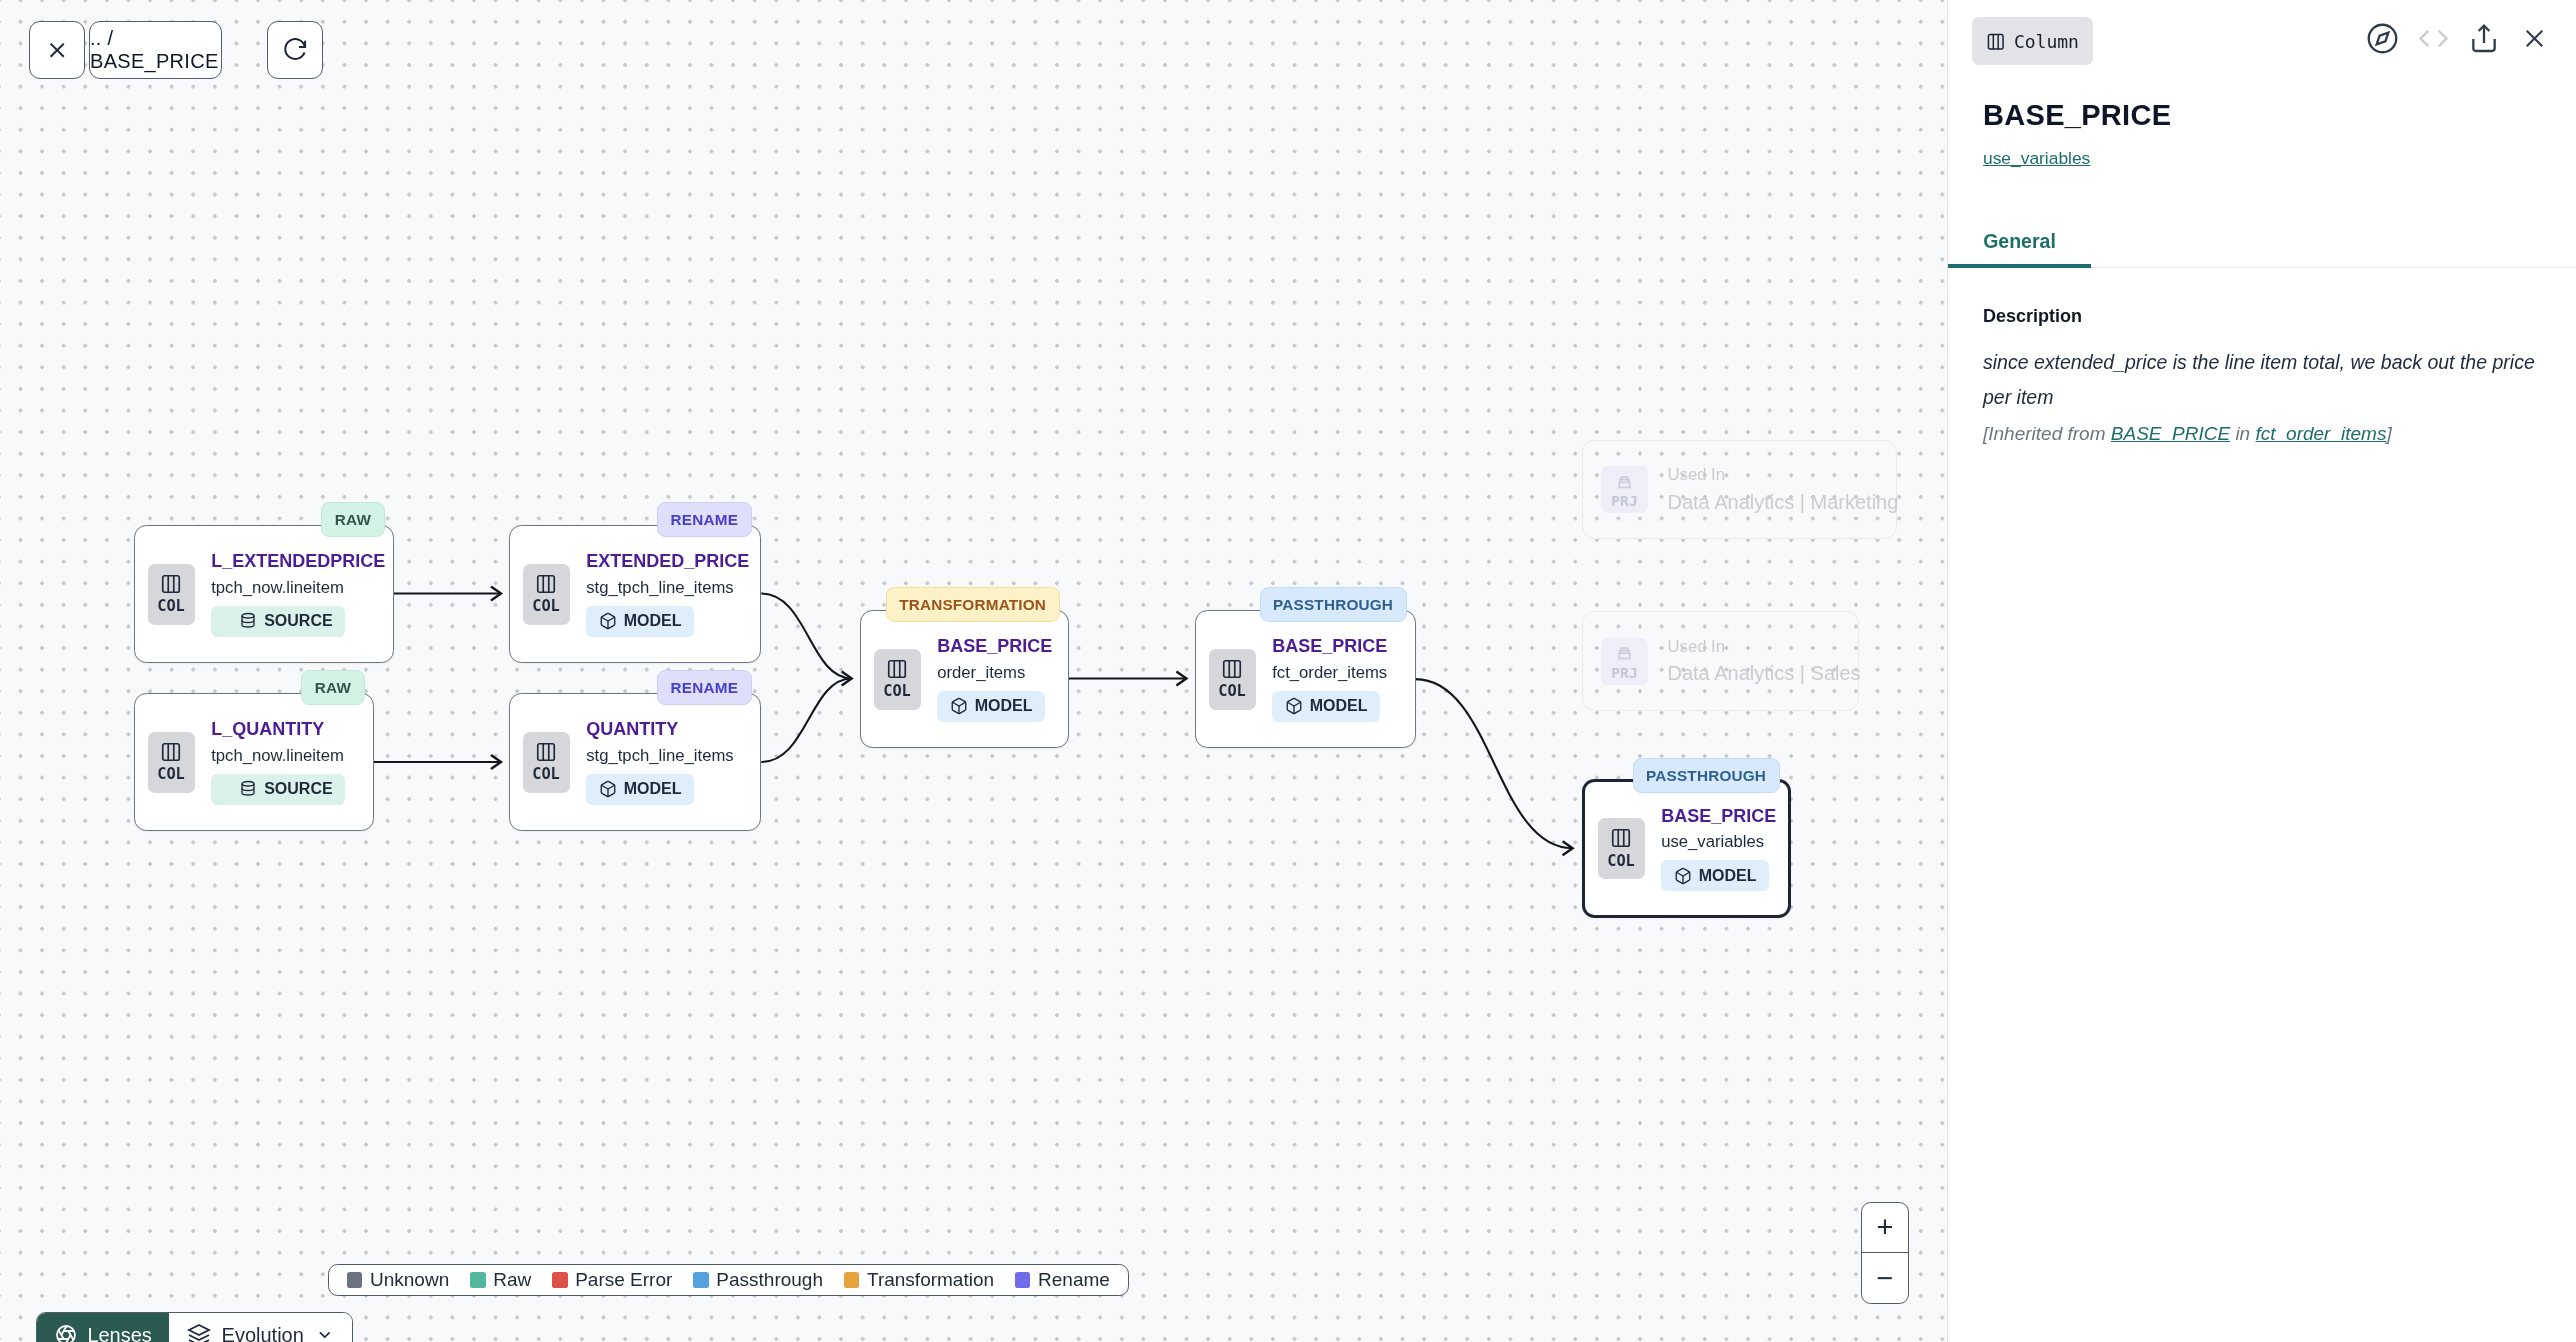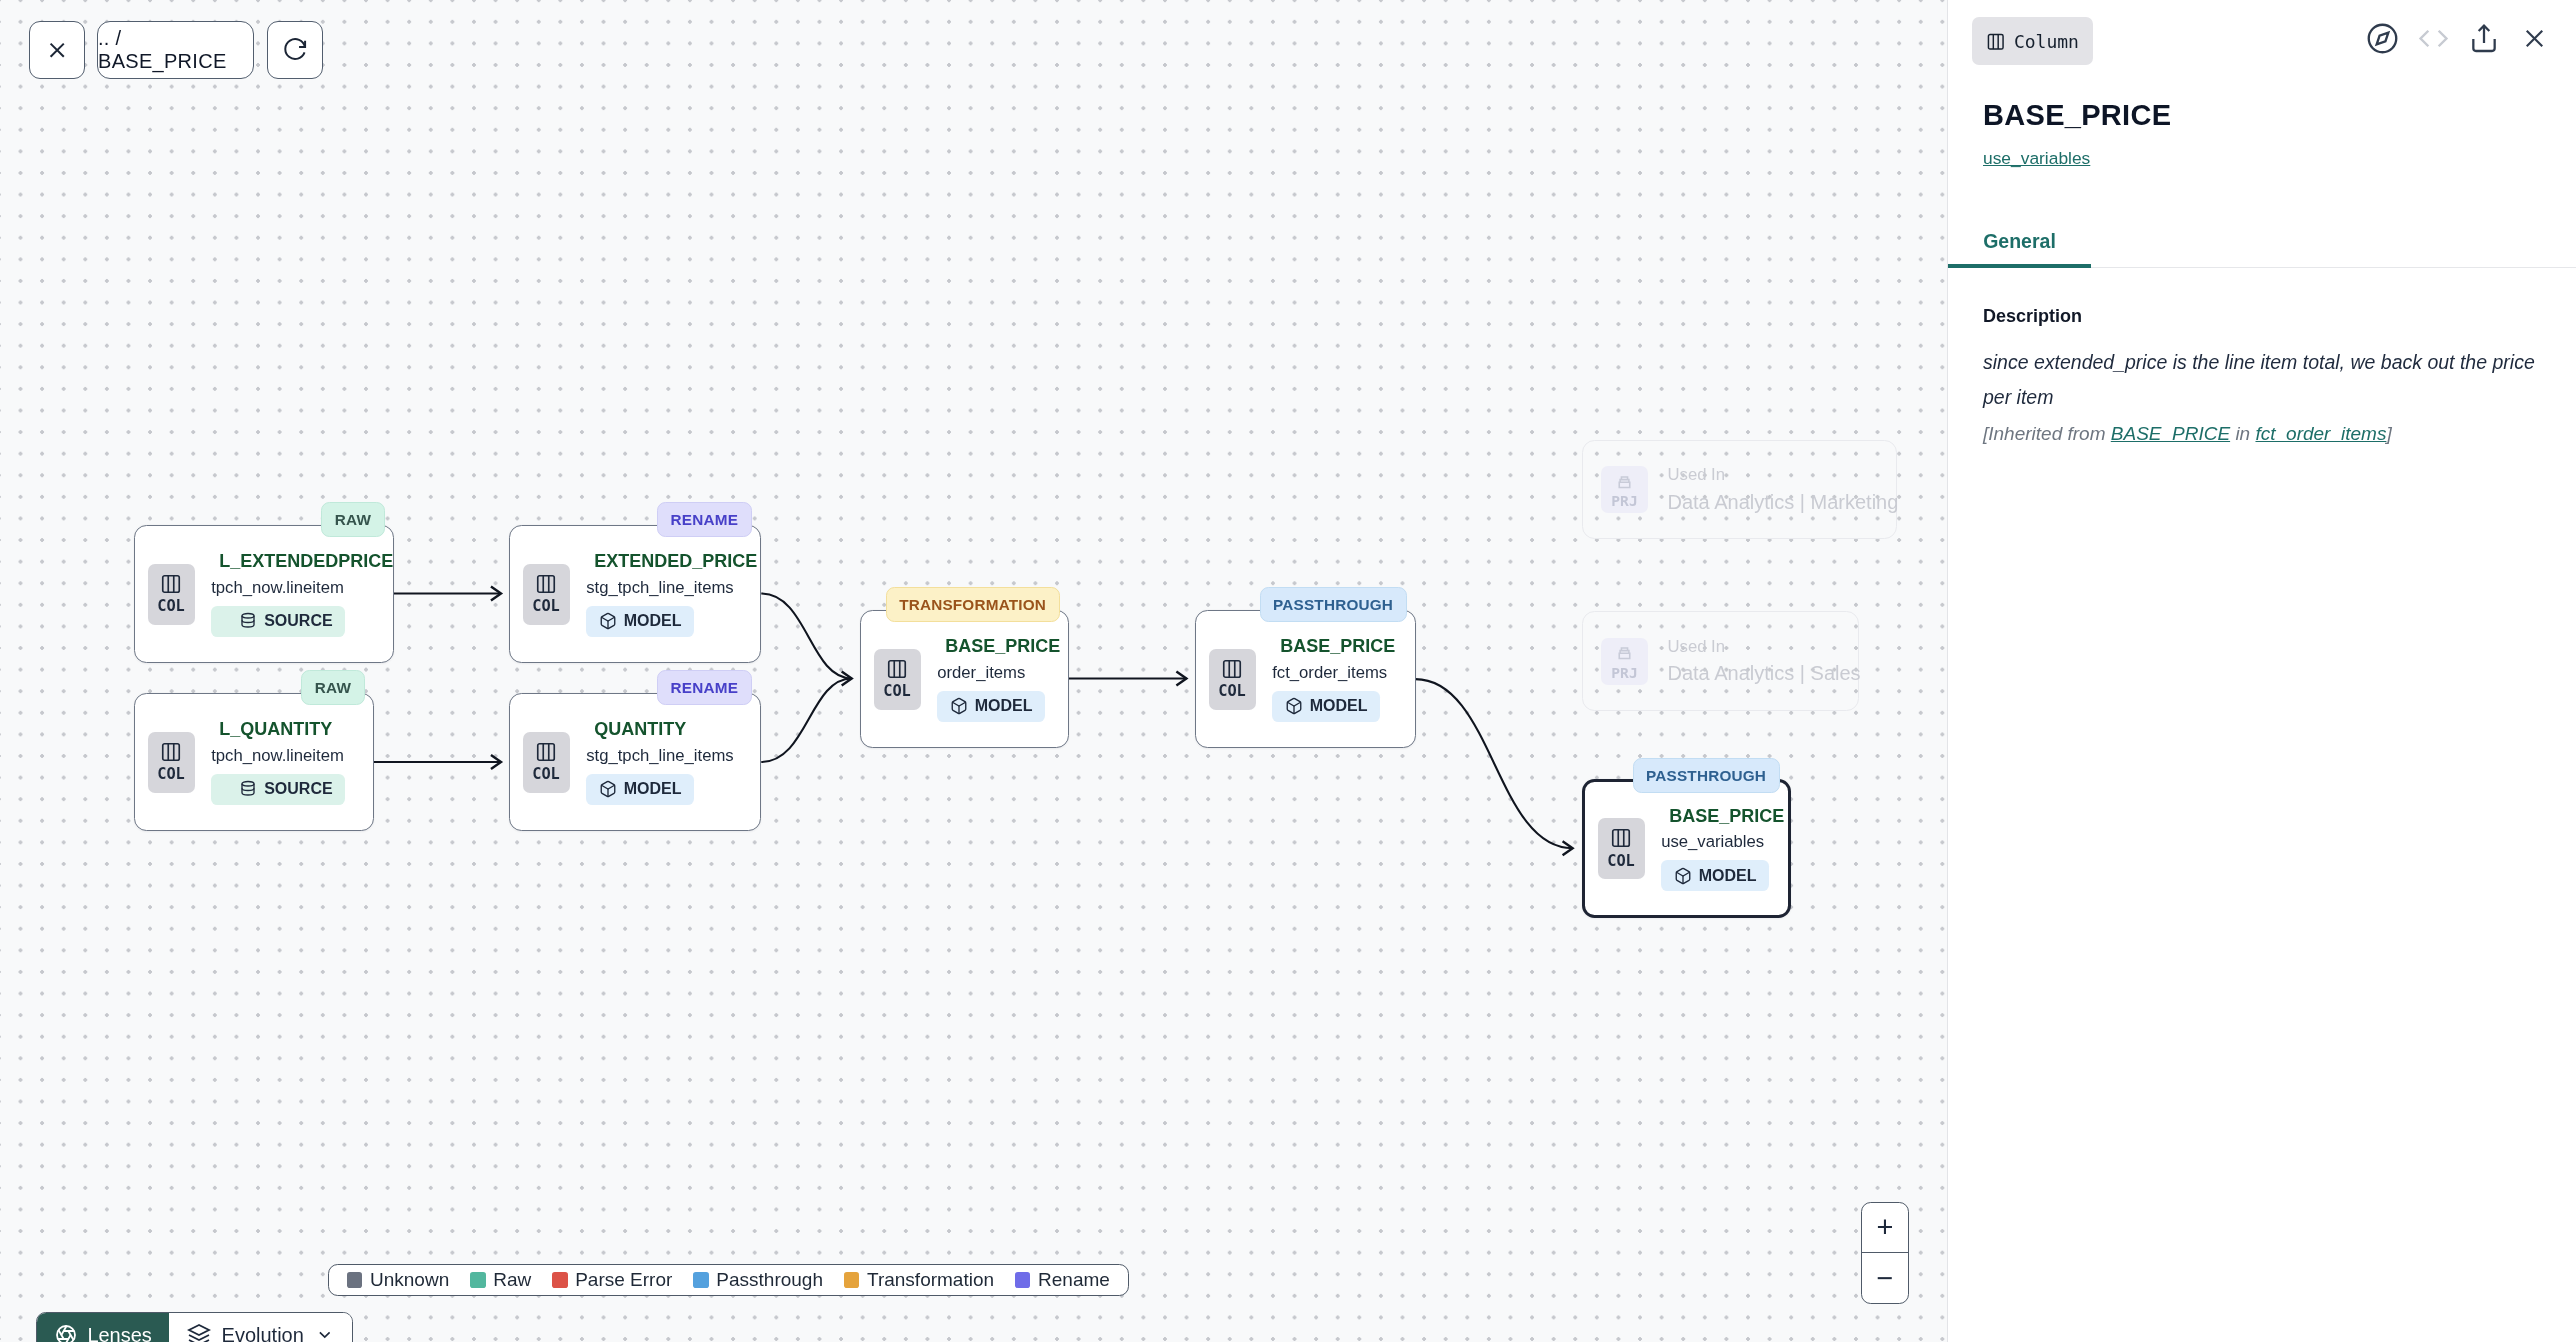--- a/index.html
+++ b/index.html
@@ -33,21 +33,21 @@
   .type-badge.rename { background:#dfdefb; border:1.4px solid #cfcef5; color:#4740c8; }
   .type-badge.transformation { background:#fcf1c7; border:1.4px solid #f3df9b; color:#9a531b; }
   .type-badge.passthrough { background:#d7e9fb; border:1.4px solid #c2ddf3; color:#2e6090; }
   .col-chip { flex:0 0 auto; width:47px; height:61px; background:#d6d6db;
     border-radius:7px; display:flex; flex-direction:column; align-items:center;
     justify-content:center; gap:2.8px; color:#1e293b; }
   .col-chip svg { stroke:#1e293b; }
   .col-chip span { font-family:"DejaVu Sans Mono","Liberation Mono",monospace;
     font-size:15.3px; font-weight:700; }
   .node-main { display:flex; flex-direction:column; gap:5.6px; min-width:0; }
-  .node-title { font-size:18px; font-weight:700; color:#14532d; white-space:nowrap;margin-left:8px; }
+  .node-title { font-size:18px; font-weight:700; color:#4c1d95; white-space:nowrap; }
   .node-sub { font-size:16.7px; color:#1e293b; white-space:nowrap; }
   .kind-chip { display:inline-flex; align-items:center; gap:7px; height:31px;
     padding:0 12.5px; border-radius:6.3px; font-size:16px; font-weight:600;
     color:#1e293b; align-self:flex-start; margin-top:2.8px; }
   .kind-chip svg { stroke:#1e293b; }
   .kind-chip.source { background:#dbf2ea;padding-left:28px; }
   .kind-chip.model { background:#dfeefb; }
 
   
   .ghost { position:absolute; border:1.4px solid #e9eaee; border-radius:12.5px;
@@ -136,21 +136,21 @@
         <path d="M 2034 976 C 2145 976 2150 1219 2260 1219" marker-end="url(#arrow)"></path>
       </g>
     </svg>
 
     <div class="tbtn" style="left:29px;width:56px;">
       <svg width="26.4" height="26.4" viewBox="0 0 24 24" fill="none" stroke-width="1.8">
           <line x1="18" y1="6" x2="6" y2="18"></line>
           <line x1="6" y1="6" x2="18" y2="18"></line>
         </svg>
     </div>
-    <div class="tbtn" style="left:97px;width:157px;border-radius:13px;">
+    <div class="tbtn" style="left:89px;width:133px;">
       <span class="breadcrumb">.. / BASE_PRICE</span>
     </div>
     <div class="tbtn" style="left:267px;width:56px;">
       <svg width="26.4" height="26.4" viewBox="0 0 24 24" fill="none" stroke-width="1.8">
           <polyline points="21 3.5 21 9 15.5 9"></polyline>
           <path d="M20.5 14a9 9 0 1 1 .3-5L21 9"></path>
         </svg>
     </div>
 
     <div class="node" style="left:134px;top:525px;width:260px;height:138px;">

